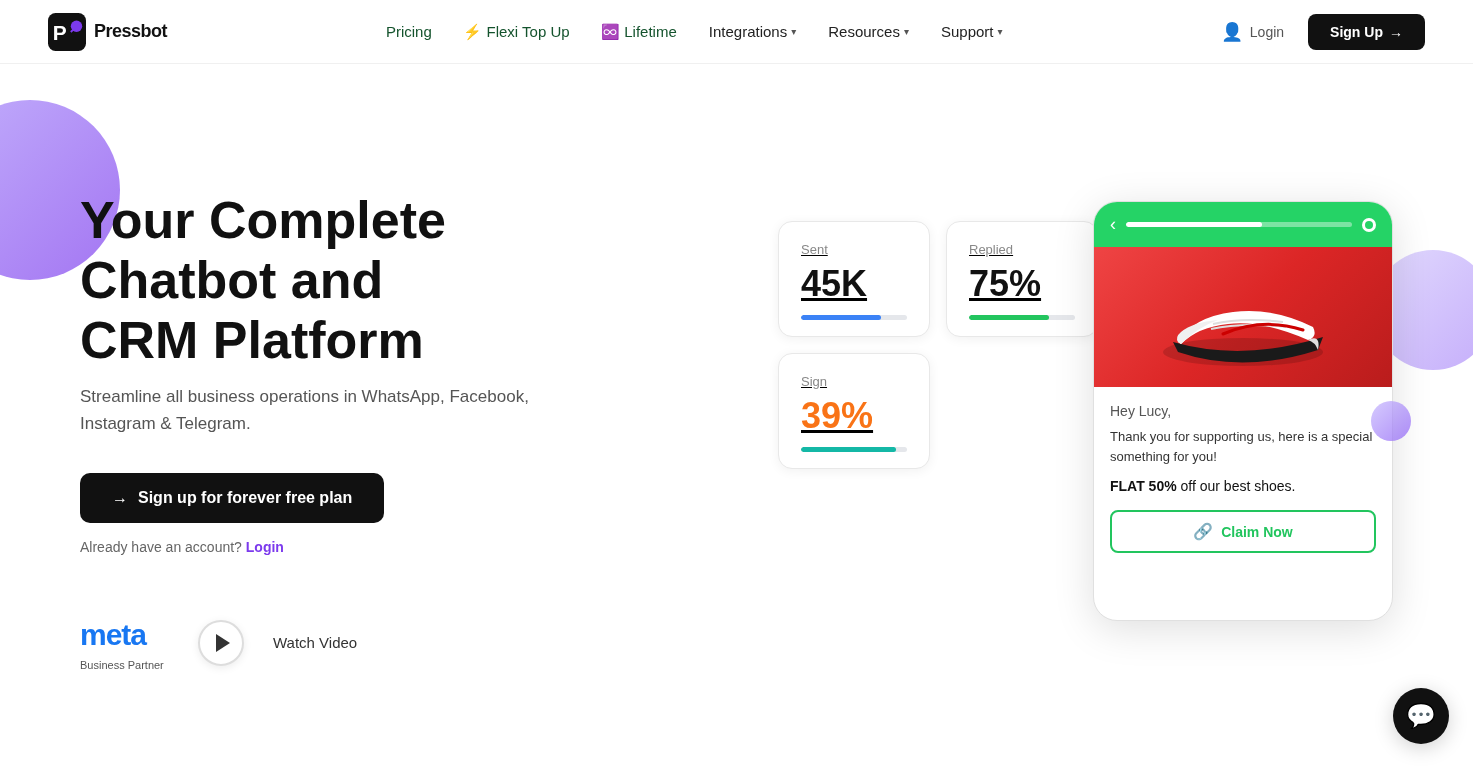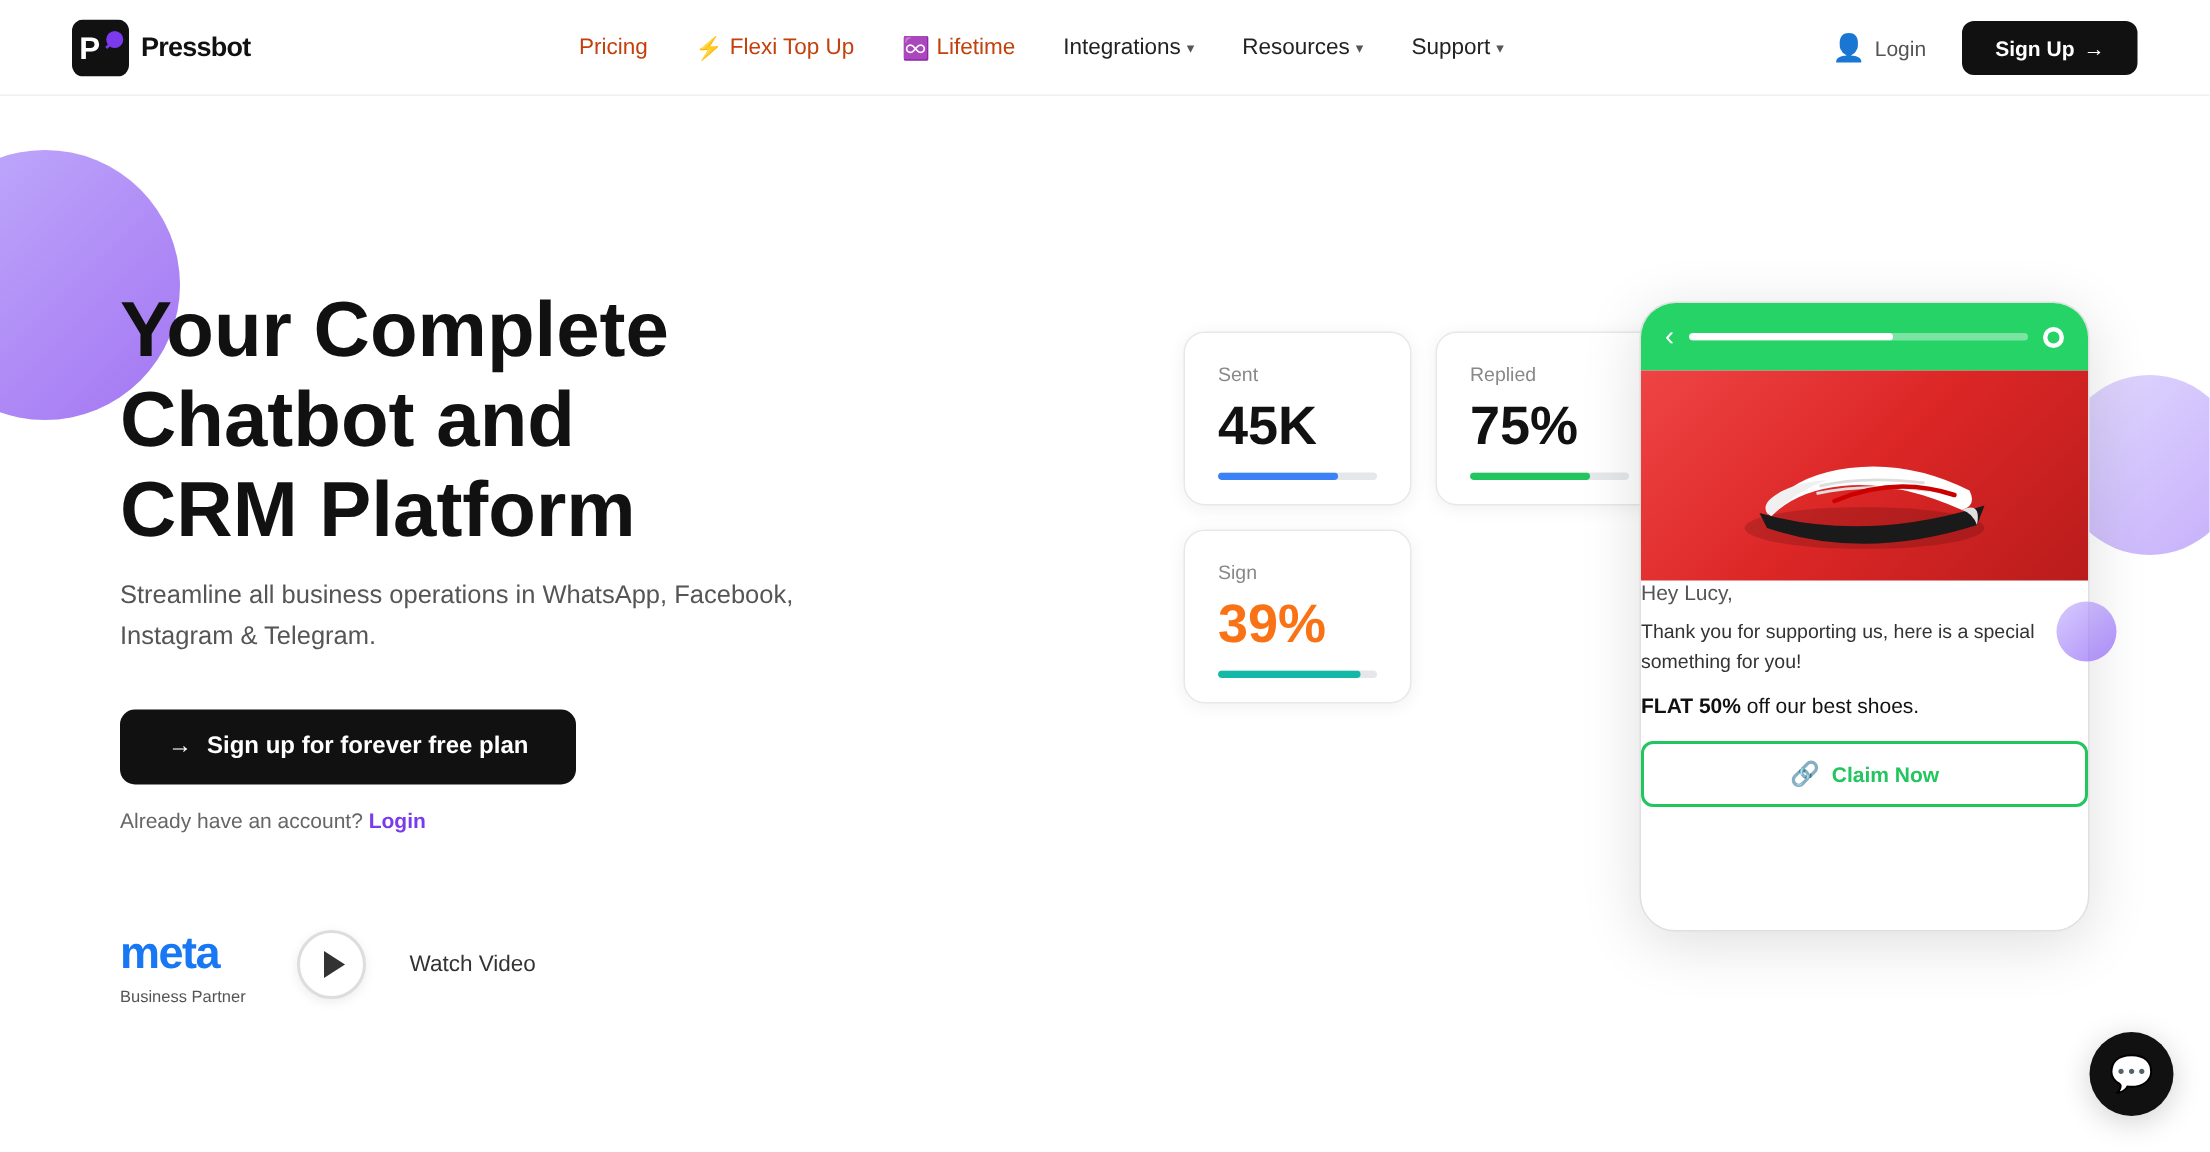--- a/index.html
+++ b/index.html
@@ -57,21 +57,21 @@
       height: 38px;
     }
     .nav-links {
       display: flex;
       align-items: center;
       gap: 32px;
       list-style: none;
     }
     .nav-links li a {
       text-decoration: none;
-      color: #c2410c;
+      color: #14532d;
       font-size: 15px;
       font-weight: 500;
     }
     .nav-dropdown {
       display: flex;
       align-items: center;
       gap: 4px;
       cursor: pointer;
       color: #222;
       font-size: 15px;
@@ -216,26 +216,27 @@
     .hero-right {
       position: relative;
       width: 620px;
       height: 460px;
       flex-shrink: 0;
     }
 
     
     .stats-grid {
       position: absolute;
-      left: 16px;
+      left: 5px;
       top: 20px;
       display: grid;
       grid-template-columns: 1fr 1fr;
       gap: 16px;
       width: 320px;
+      text-decoration: underline;
     }
     .stat-card {
       background: #fff;
       border: 1px solid #e8e8e8;
       border-radius: 14px;
       padding: 20px 22px 16px 22px;
       box-shadow: 0 2px 12px rgba(0,0,0,0.06);
     }
     .stat-label {
       font-size: 13px;
@@ -322,20 +323,21 @@
     .phone-image {
       width: 100%;
       height: 140px;
       background: linear-gradient(135deg, #ef4444 0%, #dc2626 50%, #b91c1c 100%);
       position: relative;
       display: flex;
       align-items: center;
       justify-content: center;
     }
     .phone-body {
+      padding: 16px;
     }
     .msg-greeting {
       font-size: 14px;
       color: #555;
       margin-bottom: 8px;
     }
     .msg-text {
       font-size: 13px;
       color: #333;
       line-height: 1.5;

